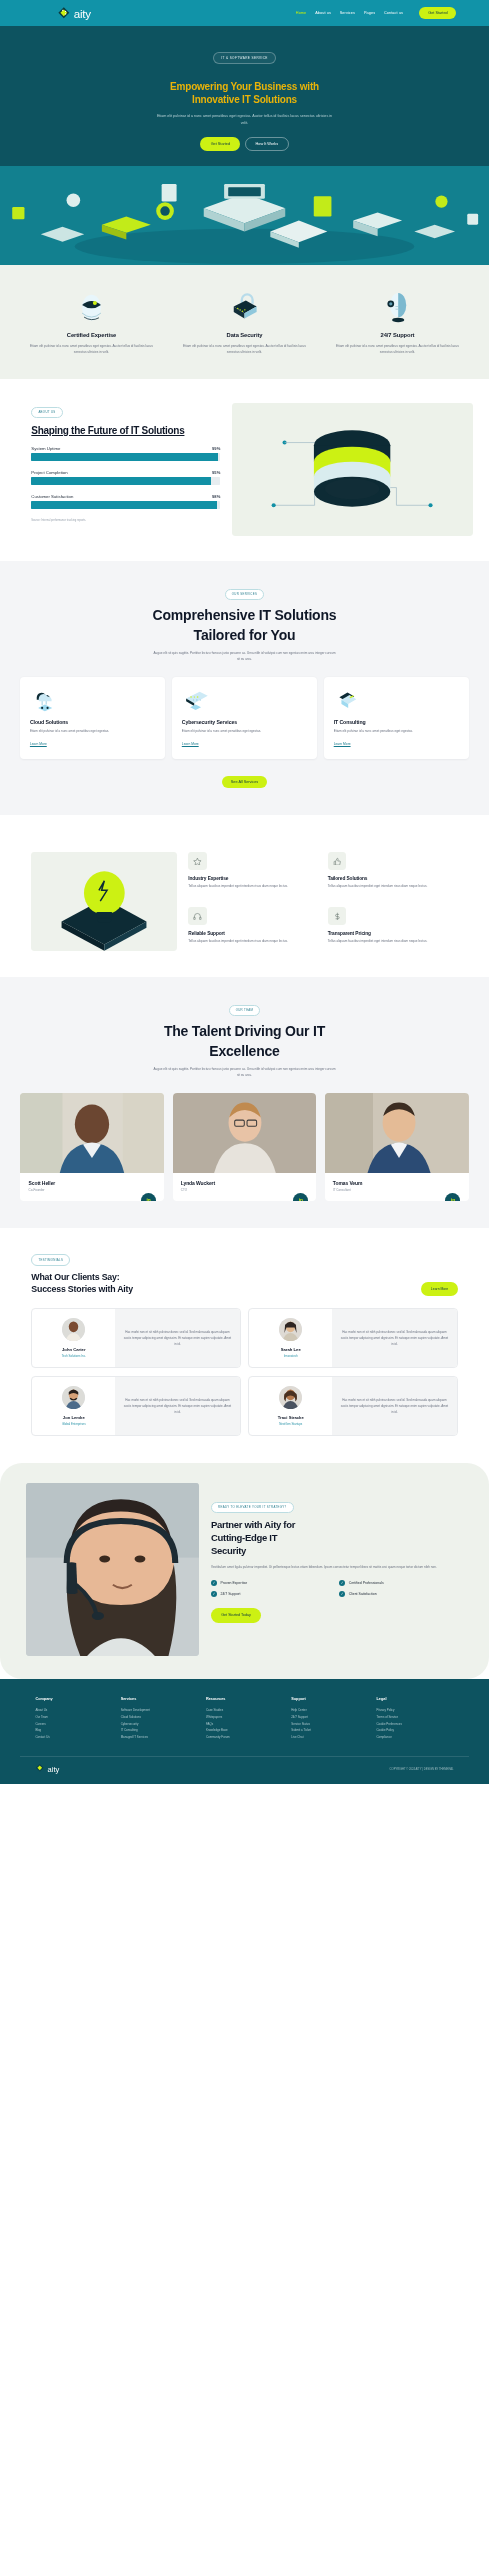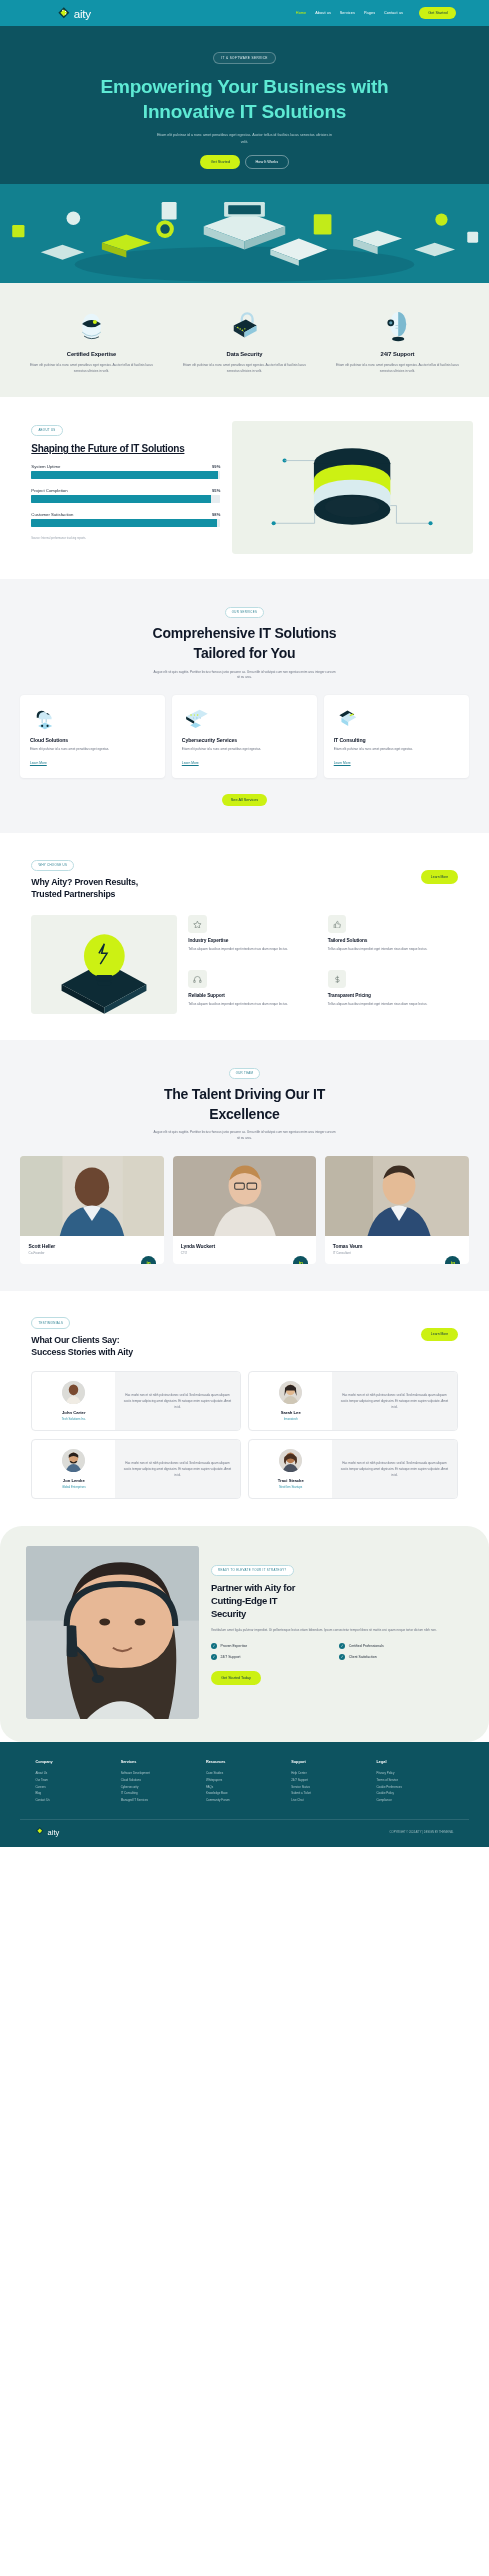--- a/index.html
+++ b/index.html
@@ -31,21 +31,21 @@
   
   .hero {
     background:#0d5360; padding:23px 0 0; text-align:center; position:relative;
   }
   .pill {
     display:inline-block; border:0.7px solid rgba(255,255,255,.28); border-radius:13.6px;
     font-size:3.1px; letter-spacing:0.4px; padding:2.7px 7.5px; color:#e6f2f3;
     background:rgba(255,255,255,.05);
   }
   .hero h1 {
-    font-size:19px; line-height:1.35; font-weight:700; color:#5eead4; margin:10px auto 0;
+    font-size:10px; line-height:1.35; font-weight:700; color:#eab308; margin:16px auto 0;
     letter-spacing:-0.2px; max-width:292px;
   }
   .hero p {
     font-size:3.7px; line-height:1.85; color:#b7d2d6; max-width:177px; margin:6.8px auto 0;
   }
   .hero-btns { display:flex; gap:4.8px; justify-content:center; margin-top:9.5px; padding-bottom:15px; }
   .btn-out {
     background:transparent; color:#fff; border:0.7px solid rgba(255,255,255,.38);
     border-radius:13.6px; font-size:3.8px; padding:4.1px 9.5px; font-family:inherit; cursor:pointer;
   }
@@ -125,21 +125,21 @@
     position:absolute; right:8.2px; bottom:-7.5px; width:15px; height:15px; border-radius:50%;
     background:#0d5360; color:#ccf113; font-size:4.8px; font-weight:700;
     display:flex; align-items:center; justify-content:center; z-index:3;
   }
   .tm-info { padding:7.5px 8.2px 8.8px; }
   .tm-info h4 { font-size:5px; font-weight:700; letter-spacing:-0.1px; }
   .tm-info span { font-size:3px; color:#8a93a0; display:block; margin-top:2px; }
 
   
   .testi { background:#fff; padding:23px 16.3px 27px; }
-  .testi-top { display:flex; align-items:flex-start; padding:0 15px; }
+  .testi-top { display:flex; align-items:flex-end; padding:0 15px; }
   .testi-top h2 { font-size:8.8px; line-height:1.36; font-weight:700; margin-top:6.1px; letter-spacing:-0.2px; }
   .testi-top .btn-lime { margin-left:auto; margin-top:13.6px; padding:4.8px 9.5px; font-size:3.4px; }
   .testi-grid { display:grid; grid-template-columns:1fr 1fr; gap:7.5px; margin-top:12.2px; padding:0 15px; }
   .tc {
     border:0.7px solid #e8eaed; border-radius:4.1px; display:flex; overflow:hidden; background:#fff;
   }
   .tc-l { width:40%; padding:9.5px 5.4px; display:flex; flex-direction:column; align-items:center; justify-content:center; }
   .tc-av { width:23px; height:23px; border-radius:50%; background:#dfe1e3; overflow:hidden; position:relative; }
   .tc-l h5 { font-size:4.2px; font-weight:700; margin-top:5.4px; }
   .tc-l span { font-size:2.9px; color:#2a93a8; margin-top:2px; }
@@ -404,30 +404,20 @@
         <p>Etiam elit pulvinar id a nunc amet penatibus eget egestas.</p>
         <a href="#" class="lnk">Learn More</a>
       </div>
     </div>
     <div class="svc-all">
       <button class="btn-lime">See All Services</button>
     </div>
   </div>
 
   <div class="why">
-    <div class="why-top">
-      <div>
-        <span class="pill-o">WHY CHOOSE US</span>
-        <h2>
-          <span>Why Aity? Proven Results,</span><br>
-          <span>Trusted Partnerships</span>
-        </h2>
-      </div>
-      <button class="btn-lime">Learn More</button>
-    </div>
     <div class="why-body">
       <div class="why-art">
         <svg width="100%" height="99" viewBox="0 0 215 145">
           <polygon points="45,102 108,68 170,102 108,136" fill="#0d2b35"></polygon>
           <polygon points="45,102 108,136 108,145 45,111" fill="#0a222b"></polygon>
           <polygon points="170,102 108,136 108,145 170,111" fill="#163c49"></polygon>
           <ellipse cx="108" cy="60" rx="30" ry="32" fill="#ccf113"></ellipse>
           <rect x="96" y="88" width="24" height="8" rx="2" fill="#0d2b35"></rect>
           <rect x="98" y="97" width="20" height="6" rx="2" fill="#0d2b35"></rect>
           <path d="M100 56 l8 -14 l-4 14 l8 0 l-10 16" fill="none" stroke="#0d2b35" stroke-width="2.2"></path>

